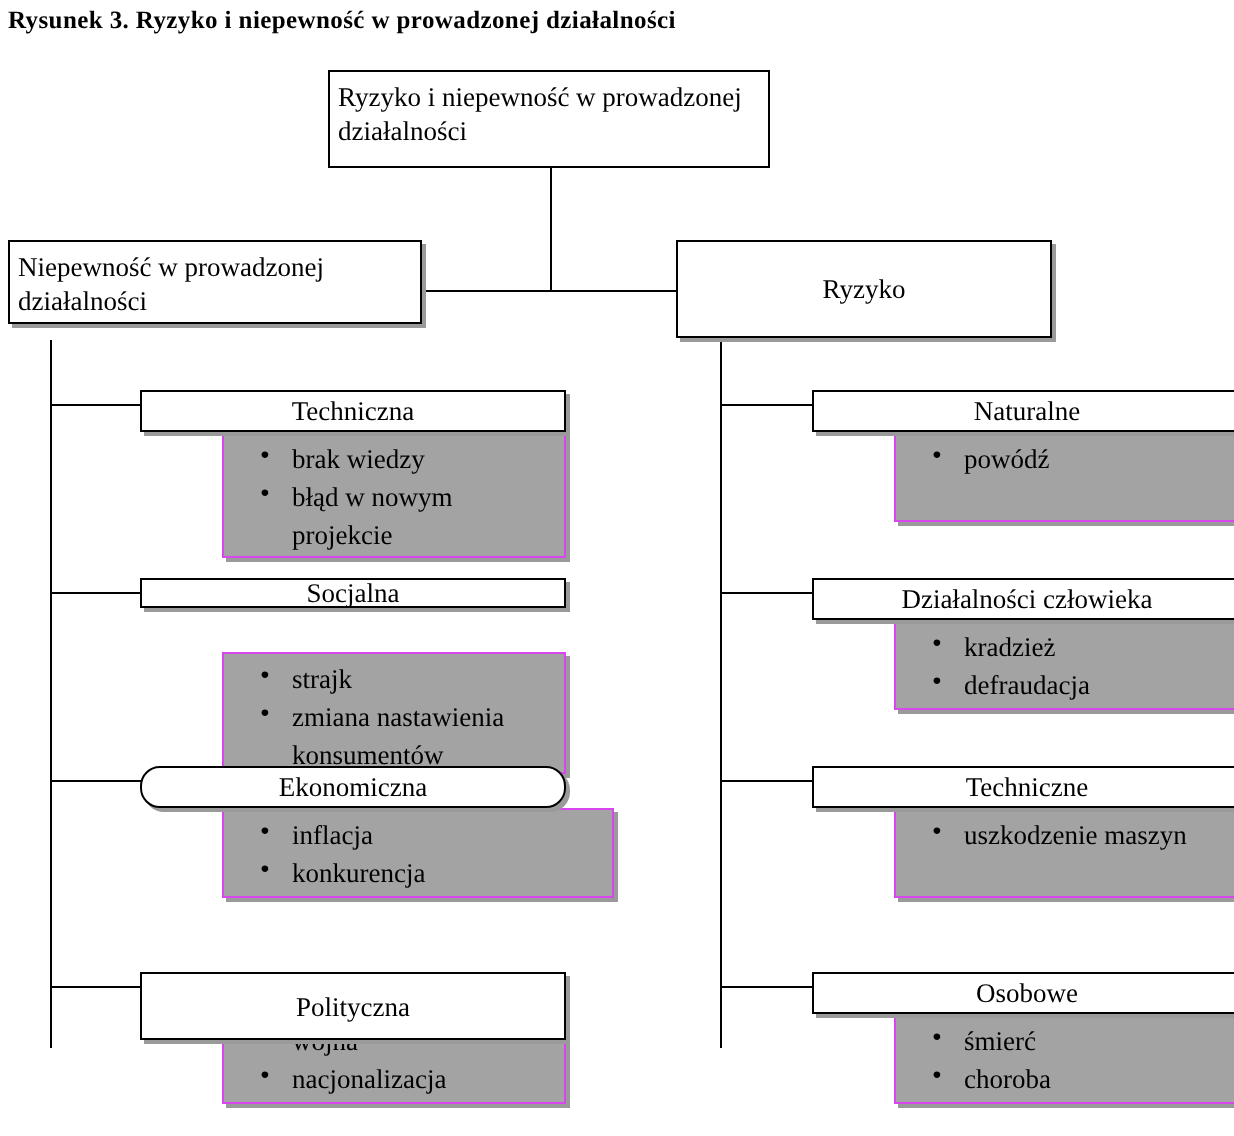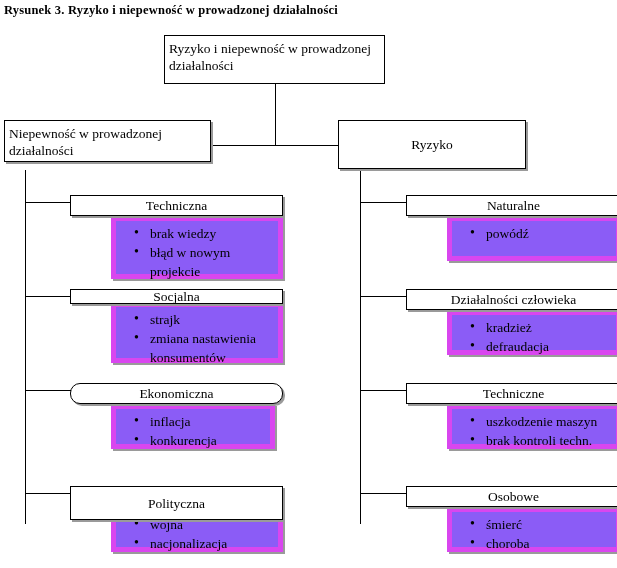--- a/index.html
+++ b/index.html
@@ -50,22 +50,22 @@
   }
   .box.oneline {
     display: flex;
     align-items: center;
     justify-content: center;
   }
   
   .listbox {
     position: absolute;
     box-sizing: border-box;
-    border: 5px solid #d946ef;
-    background: #8b5cf6;
+    border: 1px solid #d946ef;
+    background: #a3a3a3;
     box-shadow: 2px 2px 0 0 #9a9a9a;
     z-index: 2;
     padding: 3px 0 3px 0;
   }
   .listbox ul {
     margin: 0;
     padding: 0 4px 0 34px;
     list-style: none;
   }
   .listbox li {
@@ -132,31 +132,31 @@
   <div class="listbox" style="left:111px; top:216px; width:172px; height:63px;">
     <ul>
       <li>brak wiedzy</li>
       <li>błąd w nowym projekcie</li>
     </ul>
   </div>
 
   <div class="box oneline shadow" style="left:70px; top:289px; width:213px; height:15px;">
     <span class="txt">Socjalna</span>
   </div>
-  <div class="listbox" style="left:111px; top:302px; width:172px; height:61px;">
+  <div class="listbox" style="left:111px; top:326px; width:172px; height:61px;">
     <ul>
       <li>strajk</li>
       <li>zmiana nastawienia konsumentów</li>
     </ul>
   </div>
 
   <div class="box oneline shadow" style="left:70px; top:383px; width:213px; height:21px;border-radius:10px;">
     <span class="txt">Ekonomiczna</span>
   </div>
-  <div class="listbox" style="left:111px; top:404px; width:164px; height:45px;">
+  <div class="listbox" style="left:111px; top:404px; width:196px; height:45px;">
     <ul>
       <li>inflacja</li>
       <li>konkurencja</li>
     </ul>
   </div>
 
   <div class="box oneline shadow" style="left:70px; top:486px; width:213px; height:34px;">
     <span class="txt">Polityczna</span>
   </div>
   <div class="listbox" style="left:111px; top:507px; width:172px; height:45px;">
@@ -184,21 +184,20 @@
       <li>defraudacja</li>
     </ul>
   </div>
 
   <div class="box oneline shadow" style="left:406px; top:383px; width:215px; height:21px;">
     <span class="txt">Techniczne</span>
   </div>
   <div class="listbox" style="left:447px; top:404px; width:174px; height:45px;">
     <ul>
       <li>uszkodzenie maszyn</li>
-      <li>brak kontroli techn.</li>
     </ul>
   </div>
 
   <div class="box oneline shadow" style="left:406px; top:486px; width:215px; height:21px;">
     <span class="txt">Osobowe</span>
   </div>
   <div class="listbox" style="left:447px; top:507px; width:174px; height:45px;">
     <ul>
       <li>śmierć</li>
       <li>choroba</li>

